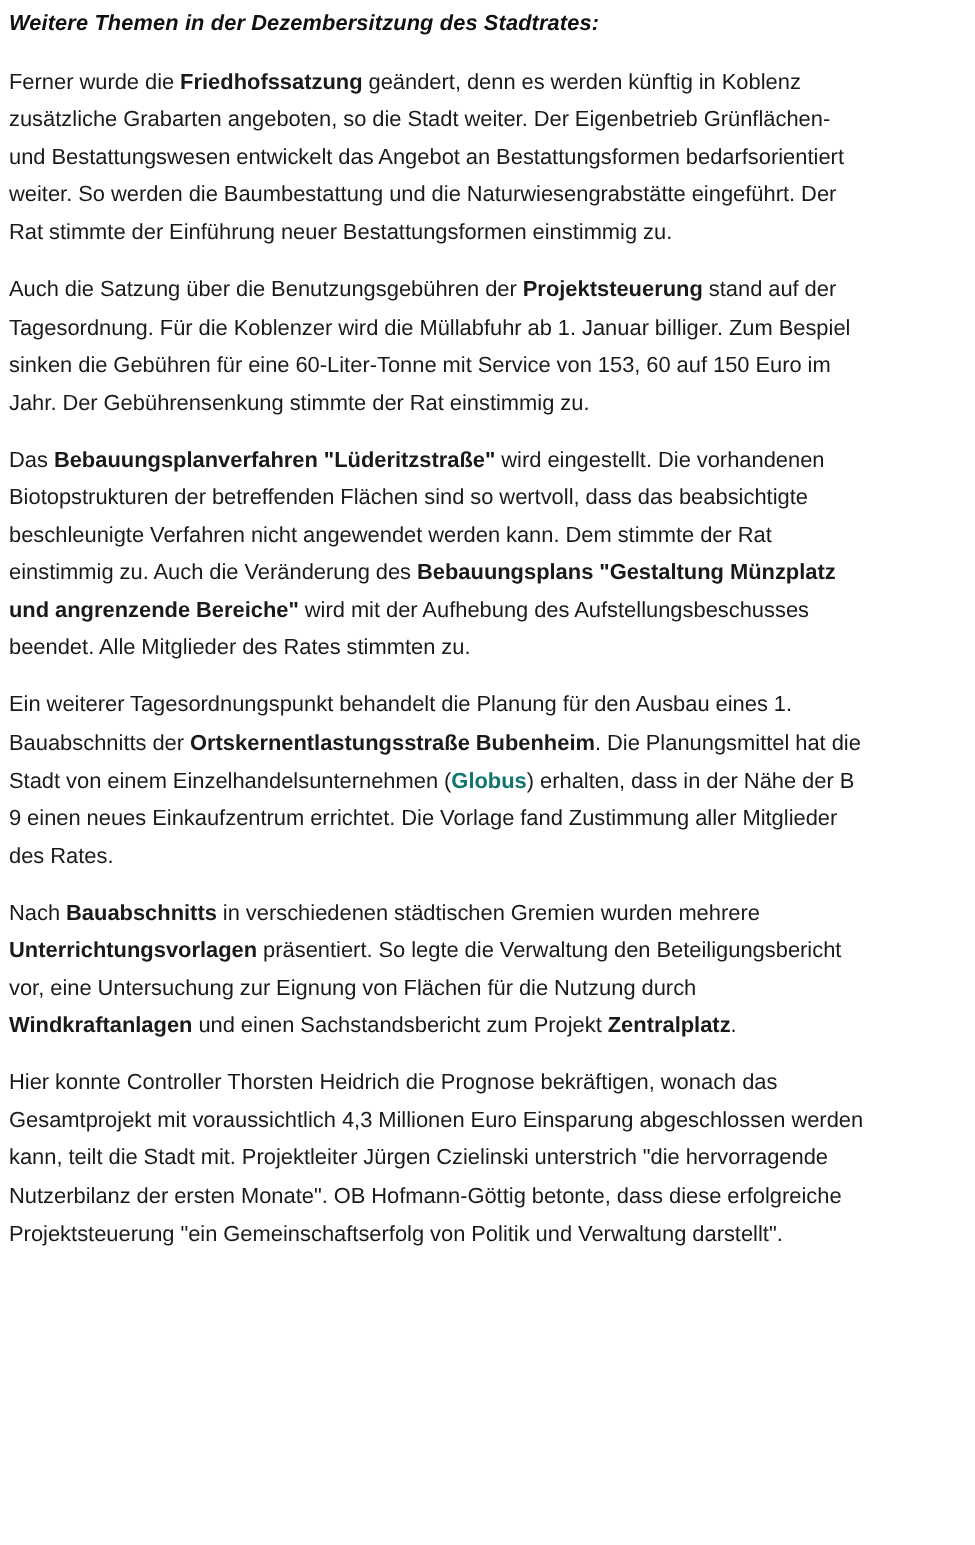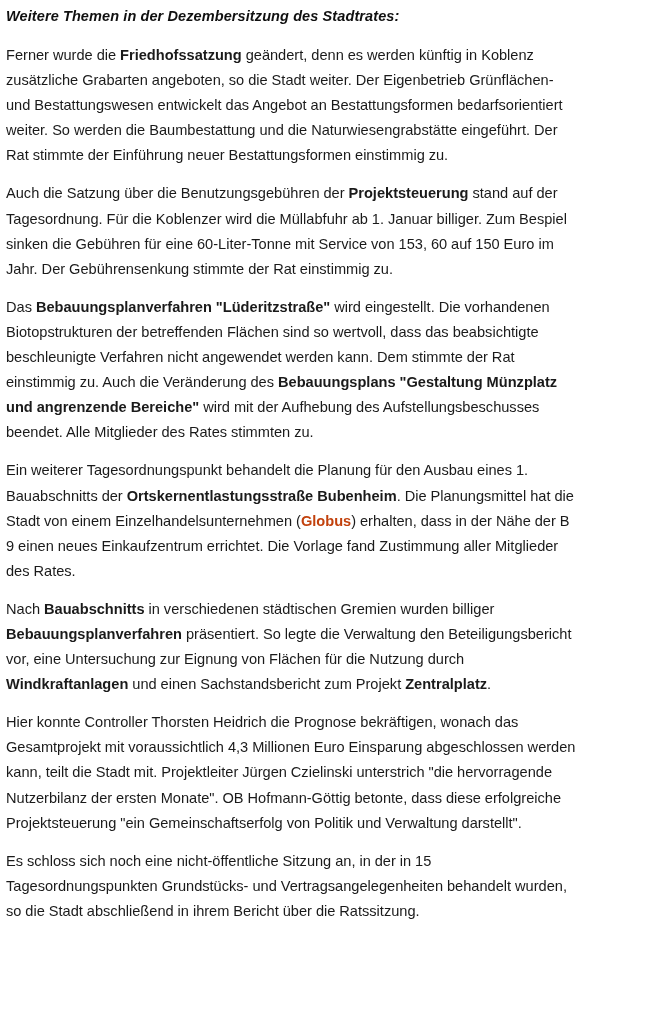--- a/index.html
+++ b/index.html
@@ -40,21 +40,21 @@
     text-align: left;
     word-spacing: -0.1px;
   }
   .para:first-of-type {
     padding-top: 14px;
   }
   b, .b {
     font-weight: bold;
   }
   .link {
-    color: #c2410c;
+    color: #0f766e;
     font-weight: bold;
     text-decoration: none;
     cursor: pointer;
   }
 </style>
 </head>
 <body>
 
 <article class="article">
 
@@ -70,25 +70,22 @@
 
   <p class="para">
     <span>Das </span><b>Bebauungsplanverfahren "Lüderitzstraße"</b><span> wird eingestellt. Die vorhandenen Biotopstrukturen der betreffenden Flächen sind so wertvoll, dass das beabsichtigte beschleunigte Verfahren nicht angewendet werden kann. Dem stimmte der Rat einstimmig zu. Auch die Veränderung des </span><b>Bebauungsplans "Gestaltung Münzplatz und angrenzende Bereiche"</b><span> wird mit der Aufhebung des Aufstellungsbeschusses beendet. Alle Mitglieder des Rates stimmten zu.</span>
   </p>
 
   <p class="para">
     <span>Ein weiterer Tagesordnungspunkt behandelt die Planung für den Ausbau eines 1. Bauabschnitts der </span><b>Ortskernentlastungsstraße Bubenheim</b><span>. Die Planungsmittel hat die Stadt von einem Einzelhandelsunternehmen (</span><a class="link">Globus</a><span>) erhalten, dass in der Nähe der B 9 einen neues Einkaufzentrum errichtet. Die Vorlage fand Zustimmung aller Mitglieder des Rates.</span>
   </p>
 
   <p class="para">
-    <span>Nach </span><b>Bauabschnitts</b><span> in verschiedenen städtischen Gremien wurden billiger </span><b>Bebauungsplanverfahren</b><span> präsentiert. So legte die Verwaltung den Beteiligungsbericht vor, eine Untersuchung zur Eignung von Flächen für die Nutzung durch </span><b>Windkraftanlagen</b><span> und einen Sachstandsbericht zum Projekt </span><b>Zentralplatz</b><span>.</span>
+    <span>Nach </span><b>Bauabschnitts</b><span> in verschiedenen städtischen Gremien wurden mehrere </span><b>Unterrichtungsvorlagen</b><span> präsentiert. So legte die Verwaltung den Beteiligungsbericht vor, eine Untersuchung zur Eignung von Flächen für die Nutzung durch </span><b>Windkraftanlagen</b><span> und einen Sachstandsbericht zum Projekt </span><b>Zentralplatz</b><span>.</span>
   </p>
 
   <p class="para">
     <span>Hier konnte Controller Thorsten Heidrich die Prognose bekräftigen, wonach das Gesamtprojekt mit voraussichtlich 4,3 Millionen Euro Einsparung abgeschlossen werden kann, teilt die Stadt mit. Projektleiter Jürgen Czielinski unterstrich "die hervorragende Nutzerbilanz der ersten Monate". OB Hofmann-Göttig betonte, dass diese erfolgreiche Projektsteuerung "ein Gemeinschaftserfolg von Politik und Verwaltung darstellt".</span>
   </p>
 
 
-  <p class="para">
-    <span>Es schloss sich noch eine nicht-öffentliche Sitzung an, in der in 15 Tagesordnungspunkten Grundstücks- und Vertragsangelegenheiten behandelt wurden, so die Stadt abschließend in ihrem Bericht über die Ratssitzung.</span>
-  </p>
 
 </article>
 
 </body></html>

